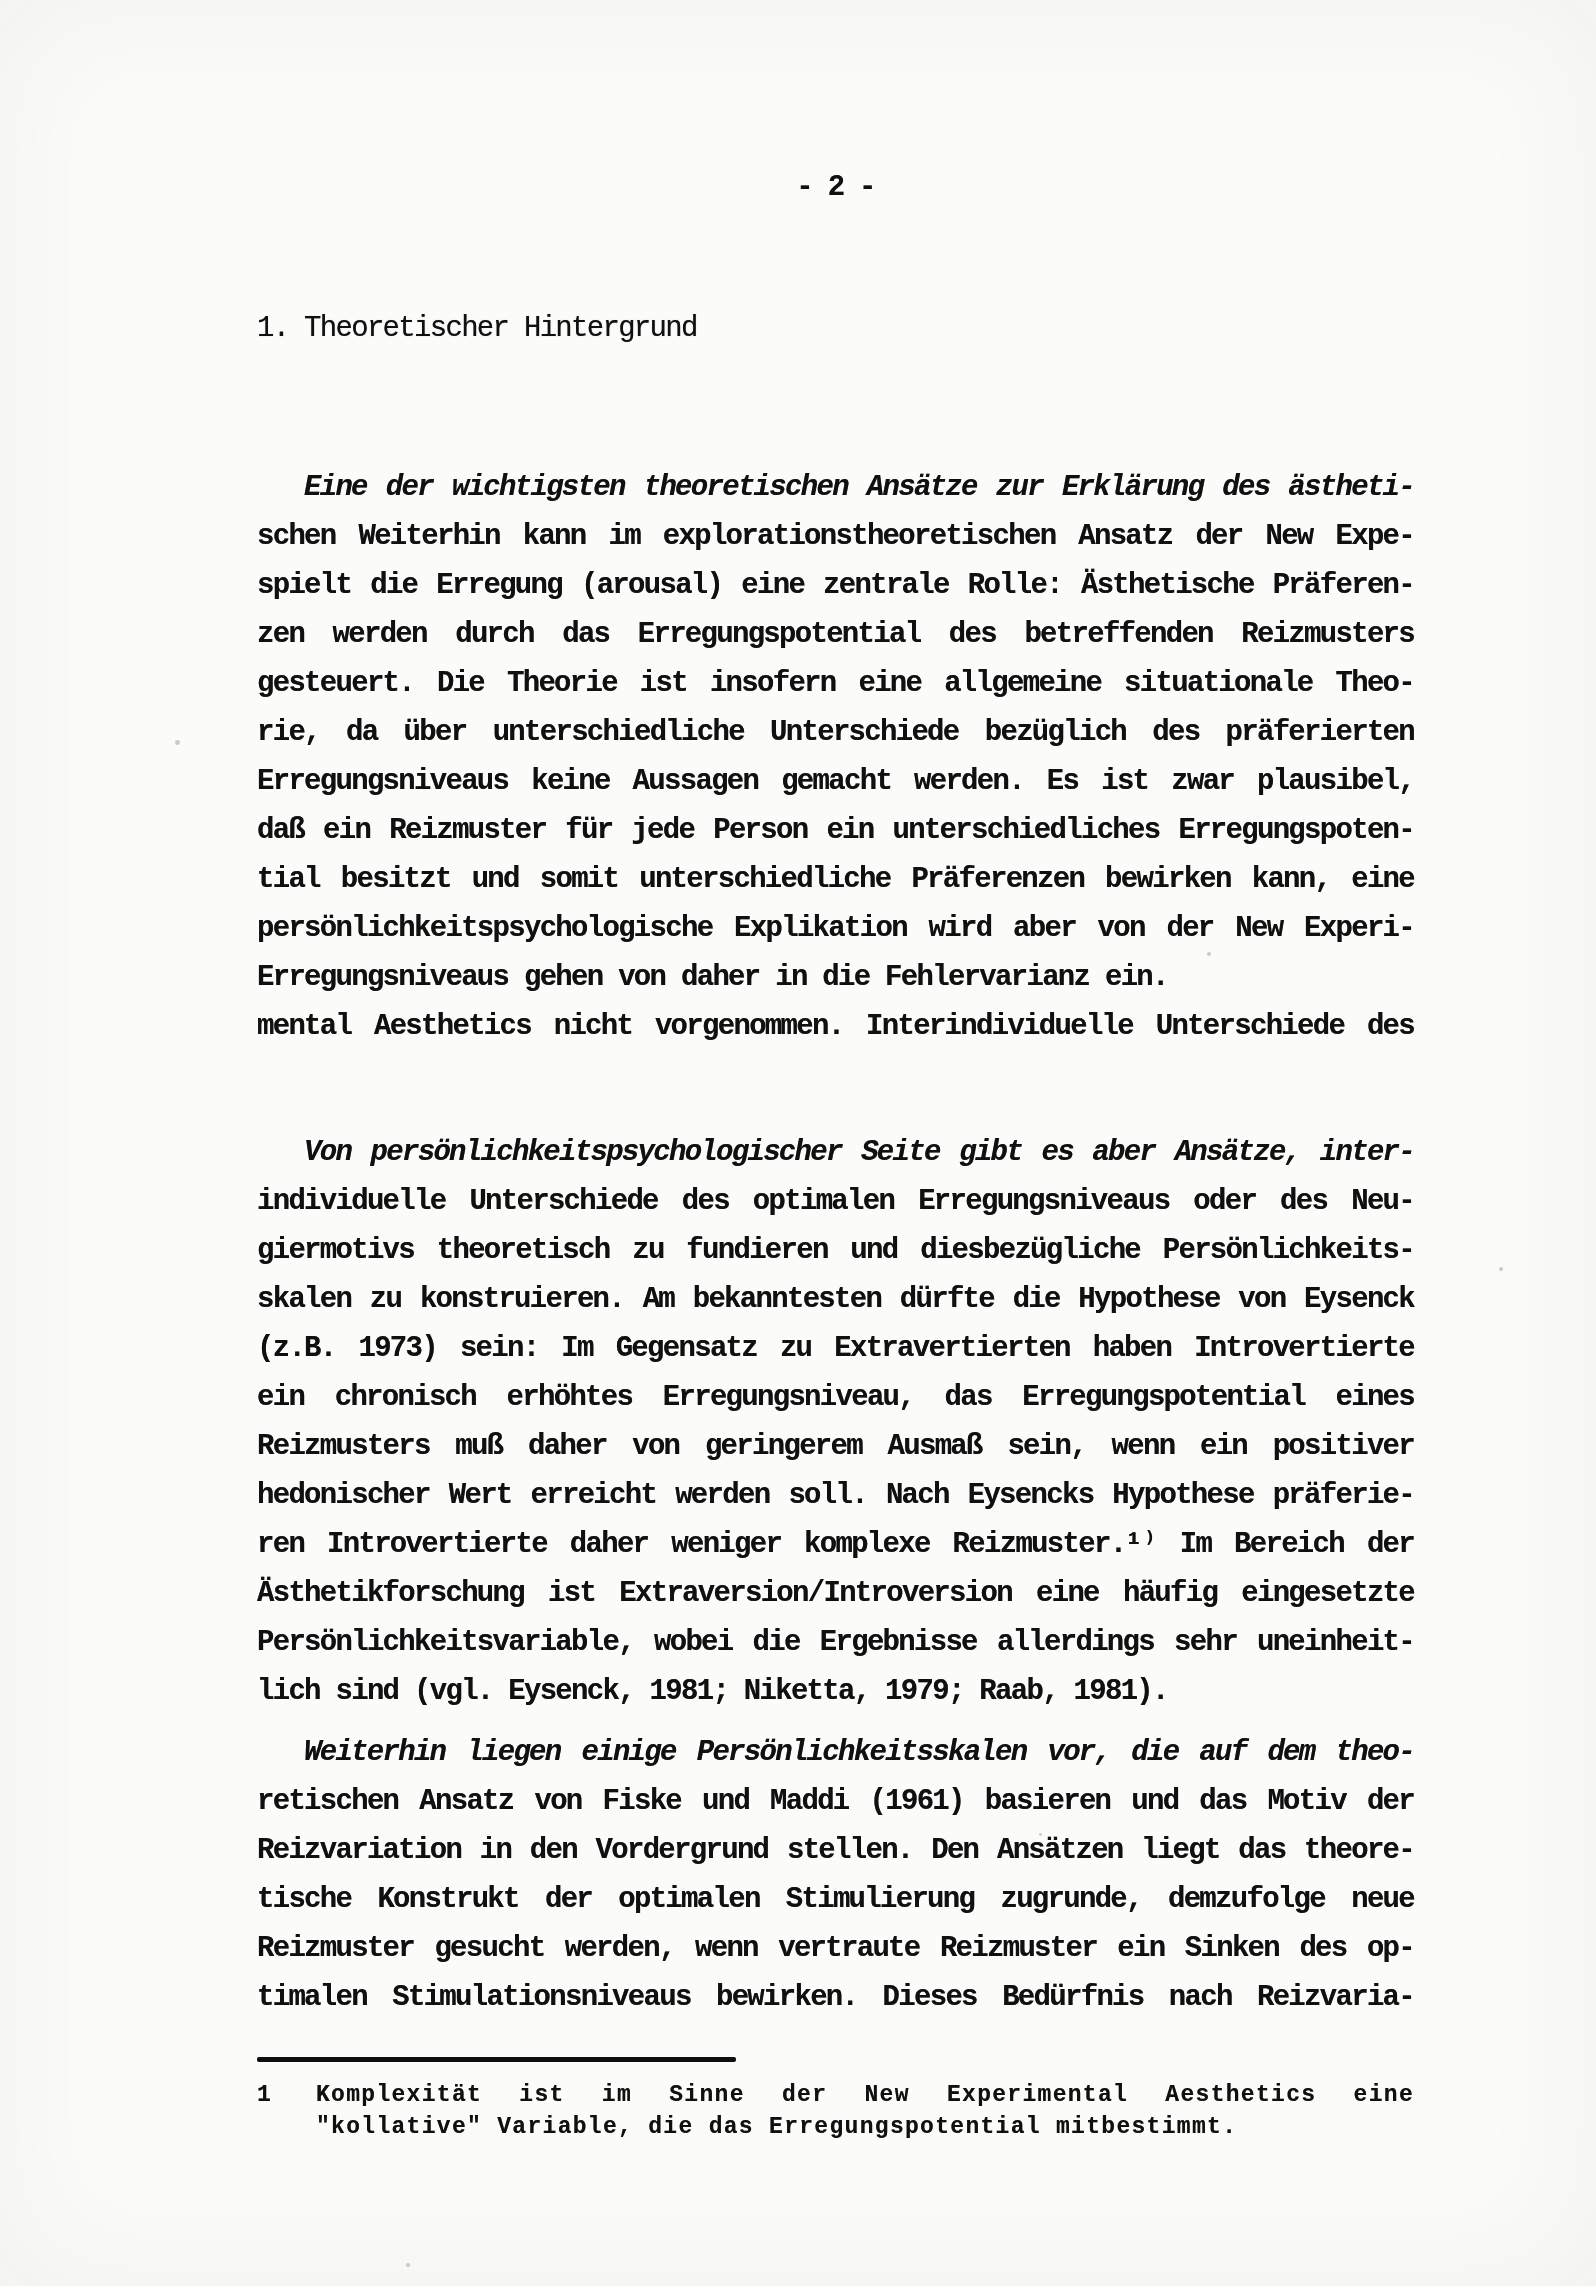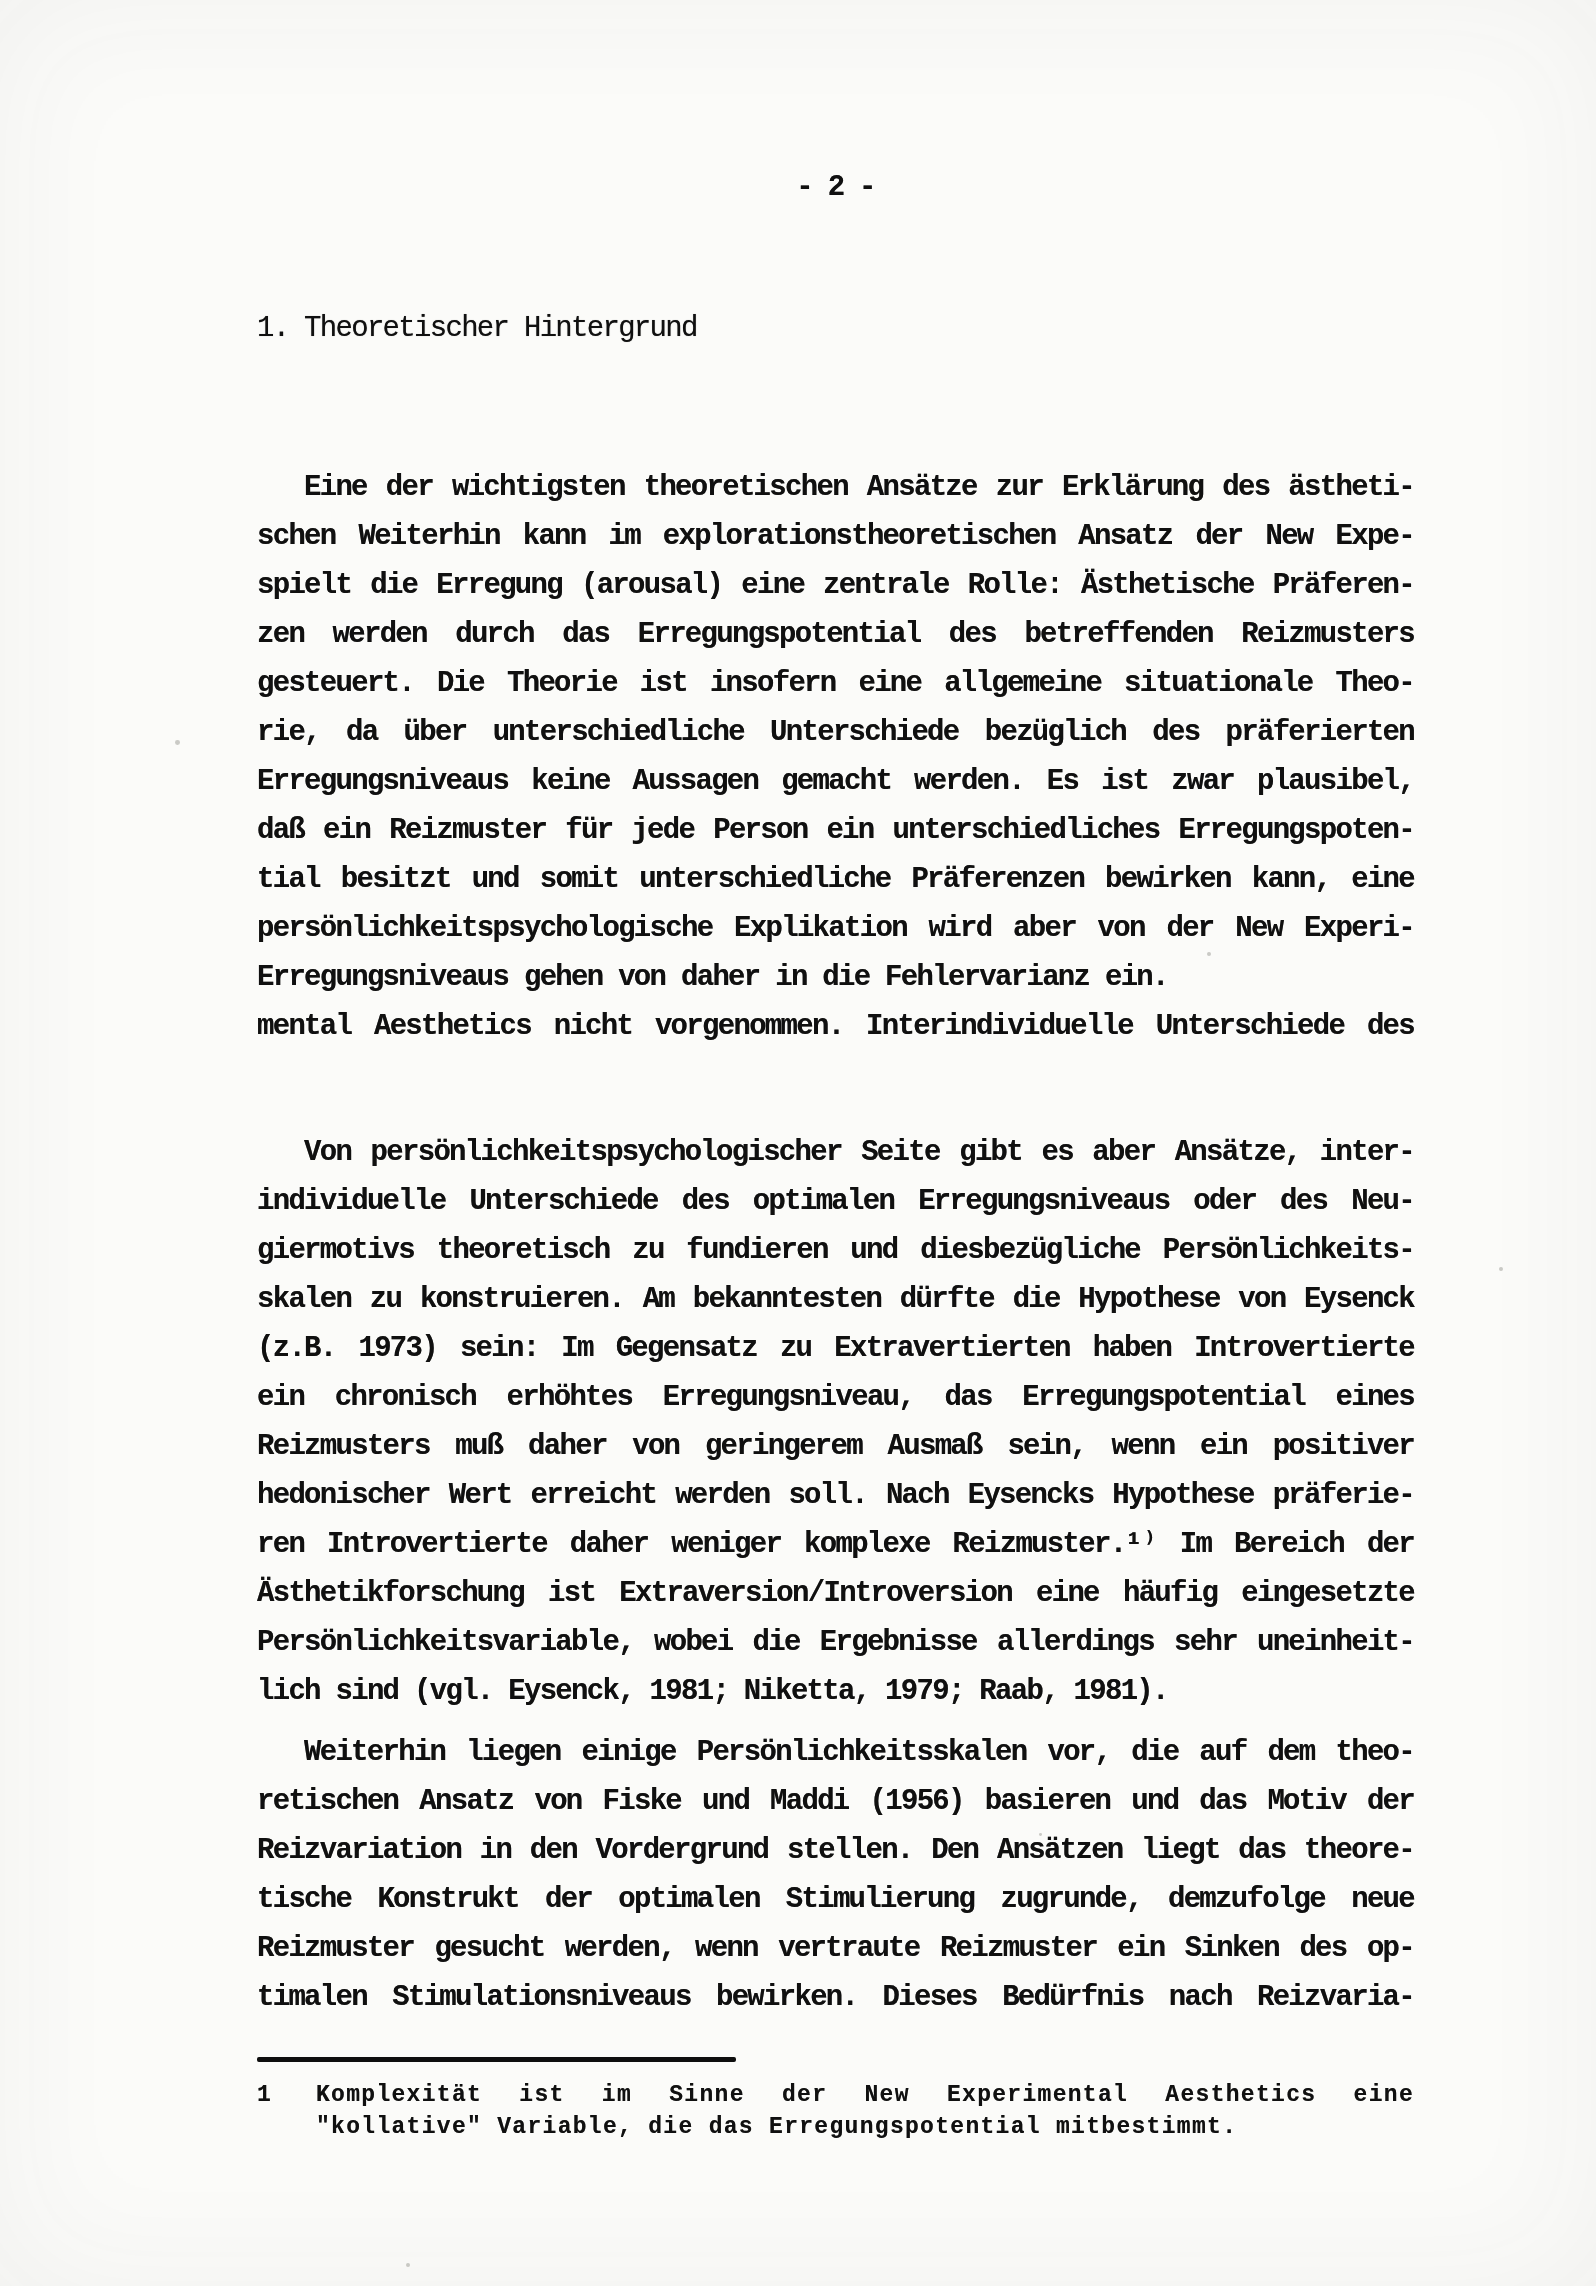--- a/index.html
+++ b/index.html
@@ -39,21 +39,21 @@
     width: 1157px;
     font-size: 29px; line-height: 49px;
     letter-spacing: -1.7px;
     text-shadow: 0 0 0.6px rgba(0,0,0,0.55);
   }
   .p1 { top: 463px; }
   .p2 { top: 1128px; }
   .p3 { top: 1728px; }
   .line { text-align: justify; text-align-last: justify; }
   .line.nojust { text-align-last: left; }
-  .line.indent { padding-left: 47px; }
+  .line.indent { padding-left: 47px; font-style: italic; }
   .rule {
     position: absolute;
     left: 257px; top: 2057px;
     width: 479px; height: 4.8px;
     background: #0e0e0e;
     border-radius: 1.9px;
   }
   .footnote {
     position: absolute;
     left: 257px; top: 2079px;
@@ -106,21 +106,21 @@
         <div class="line">ein chronisch erhöhtes Erregungsniveau, das Erregungspotential eines</div>
         <div class="line">Reizmusters muß daher von geringerem Ausmaß sein, wenn ein positiver</div>
         <div class="line">hedonischer Wert erreicht werden soll. Nach Eysencks Hypothese präferie-</div>
         <div class="line">ren Introvertierte daher weniger komplexe Reizmuster.¹⁾ Im Bereich der</div>
         <div class="line">Ästhetikforschung ist Extraversion/Introversion eine häufig eingesetzte</div>
         <div class="line">Persönlichkeitsvariable, wobei die Ergebnisse allerdings sehr uneinheit-</div>
         <div class="line nojust">lich sind (vgl. Eysenck, 1981; Niketta, 1979; Raab, 1981).</div>
       </div>
       <div class="para p3">
         <div class="line indent">Weiterhin liegen einige Persönlichkeitsskalen vor, die auf dem theo-</div>
-        <div class="line">retischen Ansatz von Fiske und Maddi (1956) basieren und das Motiv der</div>
+        <div class="line">retischen Ansatz von Fiske und Maddi (1961) basieren und das Motiv der</div>
         <div class="line">Reizvariation in den Vordergrund stellen. Den Ansätzen liegt das theore-</div>
         <div class="line">tische Konstrukt der optimalen Stimulierung zugrunde, demzufolge neue</div>
         <div class="line">Reizmuster gesucht werden, wenn vertraute Reizmuster ein Sinken des op-</div>
         <div class="line">timalen Stimulationsniveaus bewirken. Dieses Bedürfnis nach Reizvaria-</div>
       </div>
     </div>
 
   <div class="rule"></div>
 
   <div class="footnote">

